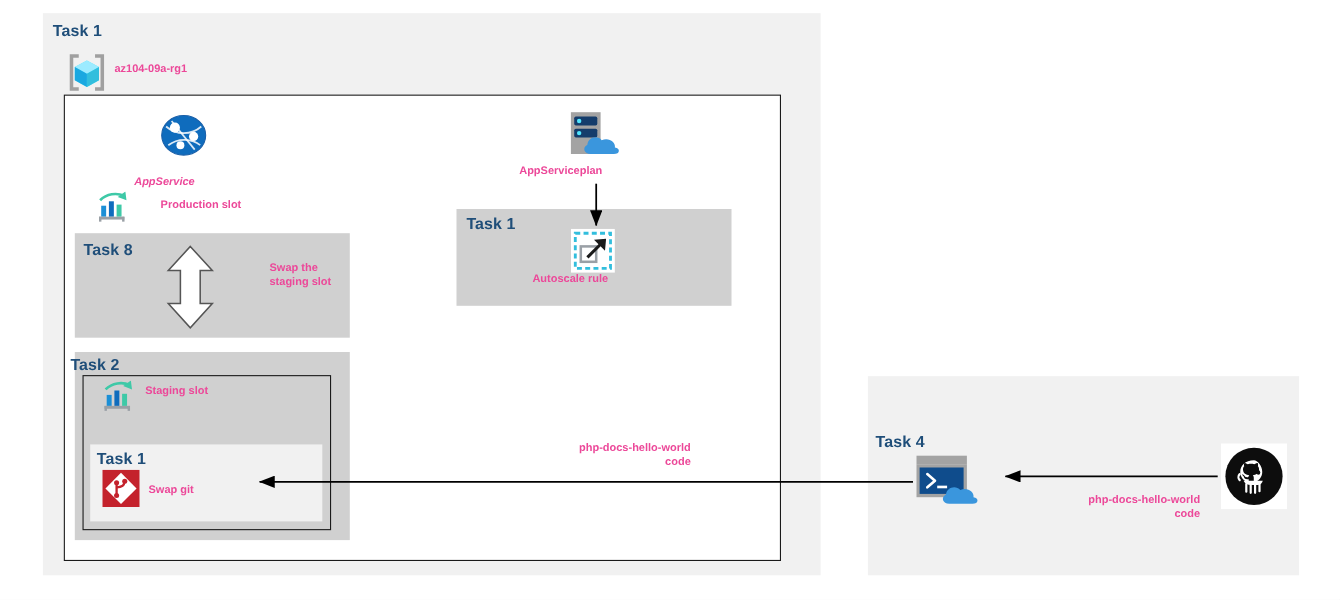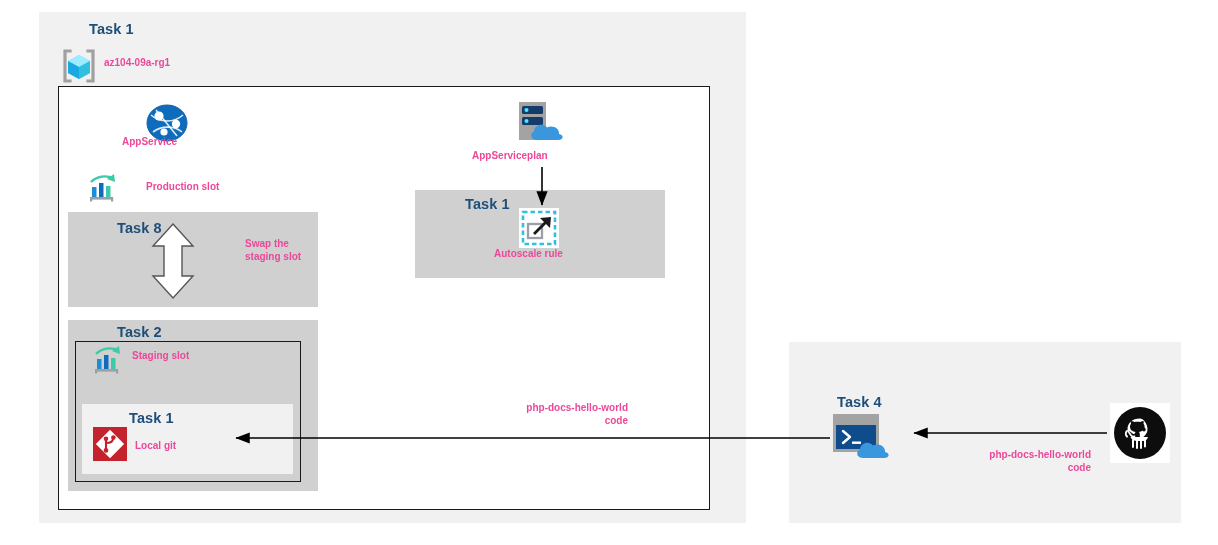--- a/index.html
+++ b/index.html
@@ -37,21 +37,20 @@
   .bordered-box {
     border: 1.5px solid #1a1a1a;
   }
   .task-label {
     position: absolute;
     color: #1f4e79;
     font-weight: bold;
     font-size: 14.5px;
     letter-spacing: .1px;
     white-space: nowrap;
-    margin-left: 41px;
   }
   .node-label {
     position: absolute;
     color: #ec4899;
     font-weight: bold;
     font-size: 10px;
     white-space: nowrap;
     line-height: 1.25;
   }
   .node-label.center {
@@ -96,21 +95,21 @@
       <ellipse cx="21" cy="19" rx="20" ry="18" fill="#0f6cbd"></ellipse>
       <ellipse cx="21" cy="19" rx="20" ry="18" fill="none" stroke="#1a5fa8" stroke-width="1"></ellipse>
       <path d="M5 11 C14 19, 28 19, 37 11" stroke="#ffffff" stroke-width="1.6" fill="none" opacity=".85"></path>
       <path d="M7 28 C16 21, 29 22, 36 28" stroke="#ffffff" stroke-width="1.6" fill="none" opacity=".85"></path>
       <path d="M10 6 L31 32" stroke="#ffffff" stroke-width="1.6" fill="none" opacity=".85"></path>
       <circle cx="13" cy="12" r="4.6" fill="#ffffff"></circle>
       <circle cx="30" cy="20" r="4.2" fill="#ffffff"></circle>
       <circle cx="18" cy="28" r="3.6" fill="#ffffff"></circle>
     </svg>
   </div>
-  <div class="node-label" style="left:122px; top:136px;">AppService</div>
+  <div class="node-label" style="left:122px; top:160px;font-style:italic;">AppService</div>
 
   <div class="icon" style="left:88px; top:174px; width:30px; height:28px;">
     <svg width="30" height="28" viewBox="0 0 30 28">
       <rect x="4" y="13" width="4.5" height="10" fill="#1b8fd6"></rect>
       <rect x="11" y="9" width="4.5" height="14" fill="#0f6cbd"></rect>
       <rect x="18" y="12" width="4.5" height="11" fill="#3ec9a7"></rect>
       <path d="M3 8 C9 2, 18 1, 25 4" stroke="#3ec9a7" stroke-width="2.4" fill="none"></path>
       <polygon points="26,0 27,8 19,5" fill="#3ec9a7"></polygon>
       <rect x="2" y="23" width="23" height="2.6" fill="#9aa0a6"></rect>
       <rect x="2" y="23" width="2.2" height="4.5" fill="#9aa0a6"></rect>
@@ -125,21 +124,21 @@
     <svg width="50" height="78" viewBox="0 0 50 78">
       <polygon points="25,2 45,24 34,24 34,54 45,54 25,76 5,54 16,54 16,24 5,24" fill="#ffffff" stroke="#555555" stroke-width="1.4" stroke-linejoin="miter"></polygon>
     </svg>
   </div>
   <div class="node-label" style="left:203px; top:238px;margin-left:42px;">
     <div>Swap the</div>
     <div>staging slot</div>
   </div>
 
   <div class="box task-grey" style="left:68px; top:320px; width:250px; height:171px;"></div>
-  <div class="task-label" style="left:76px; top:324px;text-align:right;">Task 2</div>
+  <div class="task-label" style="left:64px; top:324px;text-align:right;">Task 2</div>
 
   <div class="box bordered-box" style="left:75px; top:341px; width:226px; height:141px;"></div>
 
   <div class="icon" style="left:93px; top:346px; width:30px; height:28px;">
     <svg width="30" height="28" viewBox="0 0 30 28">
       <rect x="4" y="13" width="4.5" height="10" fill="#1b8fd6"></rect>
       <rect x="11" y="9" width="4.5" height="14" fill="#0f6cbd"></rect>
       <rect x="18" y="12" width="4.5" height="11" fill="#3ec9a7"></rect>
       <path d="M3 8 C9 2, 18 1, 25 4" stroke="#3ec9a7" stroke-width="2.4" fill="none"></path>
       <polygon points="26,0 27,8 19,5" fill="#3ec9a7"></polygon>
@@ -160,21 +159,21 @@
       </g>
       <g stroke="#c4222c" stroke-width="2.1" fill="none">
         <path d="M13 22.5 L13 12.5"></path>
         <path d="M13 16 C17 16, 20 14.5, 20 11.5"></path>
       </g>
       <circle cx="13" cy="23.4" r="2.3" fill="#c4222c"></circle>
       <circle cx="13" cy="11.8" r="2.3" fill="#c4222c"></circle>
       <circle cx="20.4" cy="10.6" r="2.3" fill="#c4222c"></circle>
     </svg>
   </div>
-  <div class="node-label" style="left:135px; top:440px;">Local git</div>
+  <div class="node-label" style="left:135px; top:440px;">Swap git</div>
 
   <div class="icon" style="left:513px; top:98px; width:58px; height:52px;">
     <svg width="58" height="52" viewBox="0 0 58 52">
       <rect x="6" y="4" width="27" height="38" fill="#a3a3a3"></rect>
       <rect x="9" y="8" width="21" height="8" rx="1.5" fill="#143c6b"></rect>
       <rect x="9" y="19" width="21" height="8" rx="1.5" fill="#143c6b"></rect>
       <circle cx="13.5" cy="12" r="2" fill="#50e6ff"></circle>
       <circle cx="13.5" cy="23" r="2" fill="#50e6ff"></circle>
       <path d="M24 42 C18 42, 16 36, 21 33.5 C21.5 27, 30 24.5, 34 29.5 C40 26.5, 47 31, 46 36 C51 36.5, 51 42, 45 42 Z" fill="#3a96dd"></path>
     </svg>
@@ -185,21 +184,21 @@
   <div class="task-label" style="left:424px; top:196px;">Task 1</div>
   <div class="icon" style="left:519px; top:208px; width:40px; height:40px;">
     <svg width="40" height="40" viewBox="0 0 40 40">
       <rect x="0" y="0" width="40" height="40" fill="#ffffff"></rect>
       <rect x="4" y="4" width="32" height="32" fill="none" stroke="#32bedd" stroke-width="2.6" stroke-dasharray="4.5 3"></rect>
       <rect x="9" y="16" width="14" height="14" fill="none" stroke="#9aa0a6" stroke-width="2.3"></rect>
       <path d="M15 26 L29 12" stroke="#1a1a1a" stroke-width="2.8"></path>
       <polygon points="32,9 31,20 21,10" fill="#1a1a1a"></polygon>
     </svg>
   </div>
-  <div class="node-label" style="left:494px; top:248px;">Autoscale rule</div>
+  <div class="node-label" style="left:484px; top:248px;">Autoscale rule</div>
 
   <div class="node-label center" style="left:463px; top:402px; width:165px;">
     <div>php-docs-hello-world</div>
     <div>code</div>
   </div>
 
   <div class="box task-outer" style="left:789px; top:342px; width:392px; height:181px;"></div>
   <div class="task-label" style="left:796px; top:394px;">Task 4</div>
 
   <div class="icon" style="left:833px; top:414px; width:64px; height:46px;">

